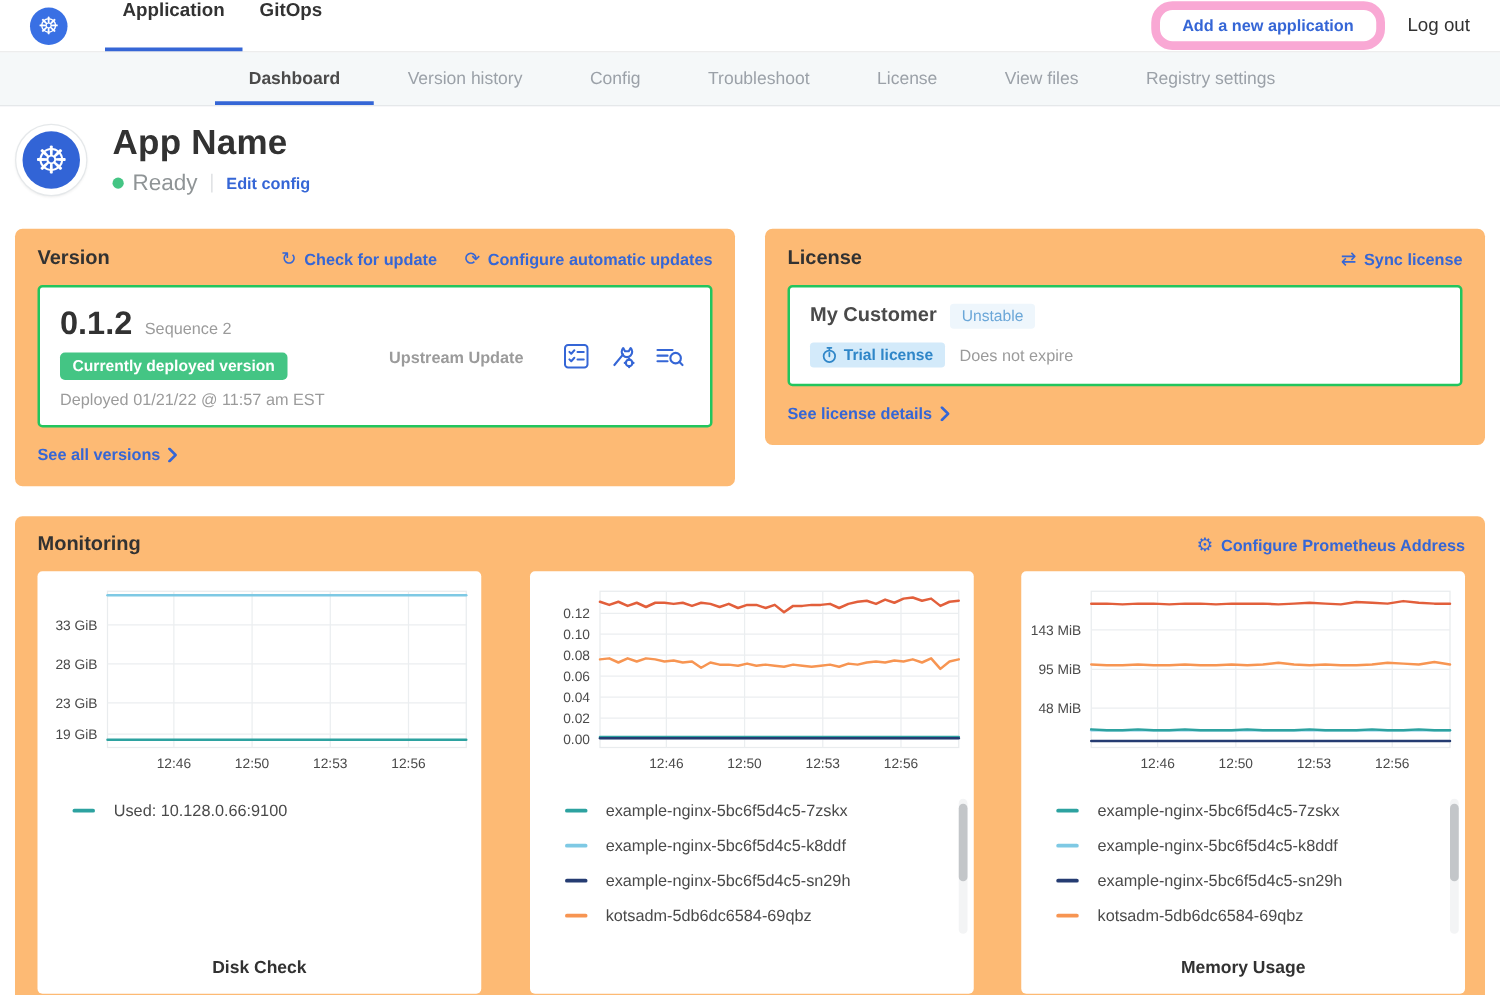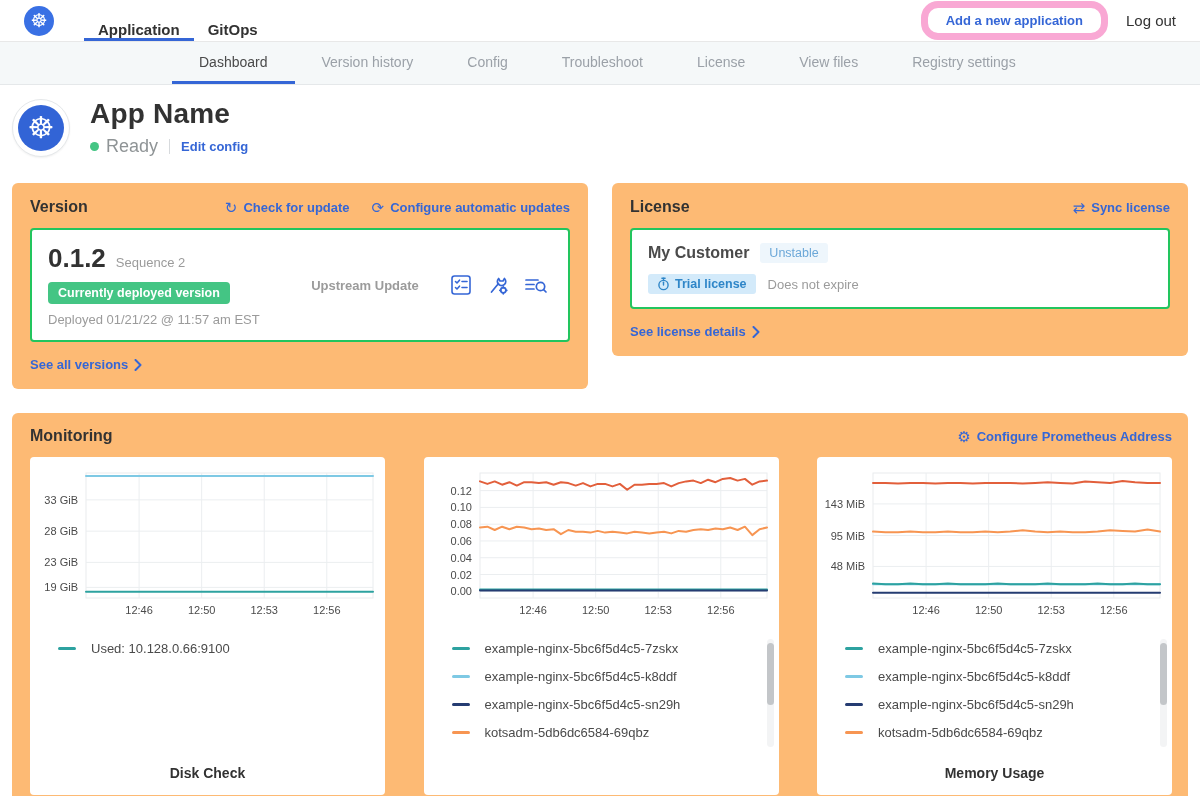--- a/index.html
+++ b/index.html
@@ -5,35 +5,35 @@
   * { box-sizing: border-box; margin: 0; padding: 0; }
   html,body { width:1200px; height:796px; overflow:hidden; background:#fff;
     font-family:"Liberation Sans", sans-serif; color:#323232; }
 
   
   .topnav { height:42px; background:#fff; border-bottom:1px solid #e8e8e8;
     display:flex; align-items:stretch; padding:0 24px; }
   .brand { display:flex; align-items:center; margin-right:30px; cursor:pointer; }
   .brand-circle { width:30px; height:30px; border-radius:50%; background:#3970e4;
     color:#fff; display:flex; align-items:center; justify-content:center; font-size:19px; }
-  .topnav-tab { display:flex; align-items:flex-end; padding:0 14px; font-size:15px;
+  .topnav-tab { display:flex; align-items:flex-start; padding:0 14px; font-size:15px;
     font-weight:700; color:#323232; border-bottom:3px solid transparent; cursor:pointer; }
   .topnav-tab.active { border-bottom-color:#3566d6; }
   .topnav-right { margin-left:auto; display:flex; align-items:center; gap:18px; }
   .add-app-btn { border:7px solid #f9a8d4; background:#fff; color:#3566d6;
     font-weight:700; font-size:13px; padding:5px 18px; border-radius:17px; cursor:pointer;
     font-family:"Liberation Sans", sans-serif; }
   .logout { font-size:15px; color:#323232; cursor:pointer; }
 
   
   .subnav { height:43px; background:#f5f8f9; border-bottom:1px solid #e5e8ea;
     display:flex; align-items:stretch; padding-left:172px; }
   .subnav-tab { display:flex; align-items:center; padding:0 27px; font-size:14px;
     color:#9ba1a8; border-bottom:3px solid transparent; cursor:pointer; }
-  .subnav-tab.active { color:#4a4a4a; font-weight:400; border-bottom-color:#3566d6; }
+  .subnav-tab.active { color:#4a4a4a; font-weight:700; border-bottom-color:#3566d6; }
 
   
   .app-header { display:flex; align-items:center; padding:13px 24px 16px 12px; }
   .avatar { width:58px; height:58px; border-radius:50%; background:#fff;
     border:1px solid #e5e8ea; display:flex; align-items:center; justify-content:center;
     box-shadow:0 1px 2px rgba(0,0,0,.06); }
   .avatar-inner { width:46px; height:46px; border-radius:50%; background:#3264d6;
     color:#fff; display:flex; align-items:center; justify-content:center; font-size:30px; }
   .app-info { margin-left:20px; }
   .app-title { font-size:28px; font-weight:700; color:#323232; letter-spacing:.2px; }

